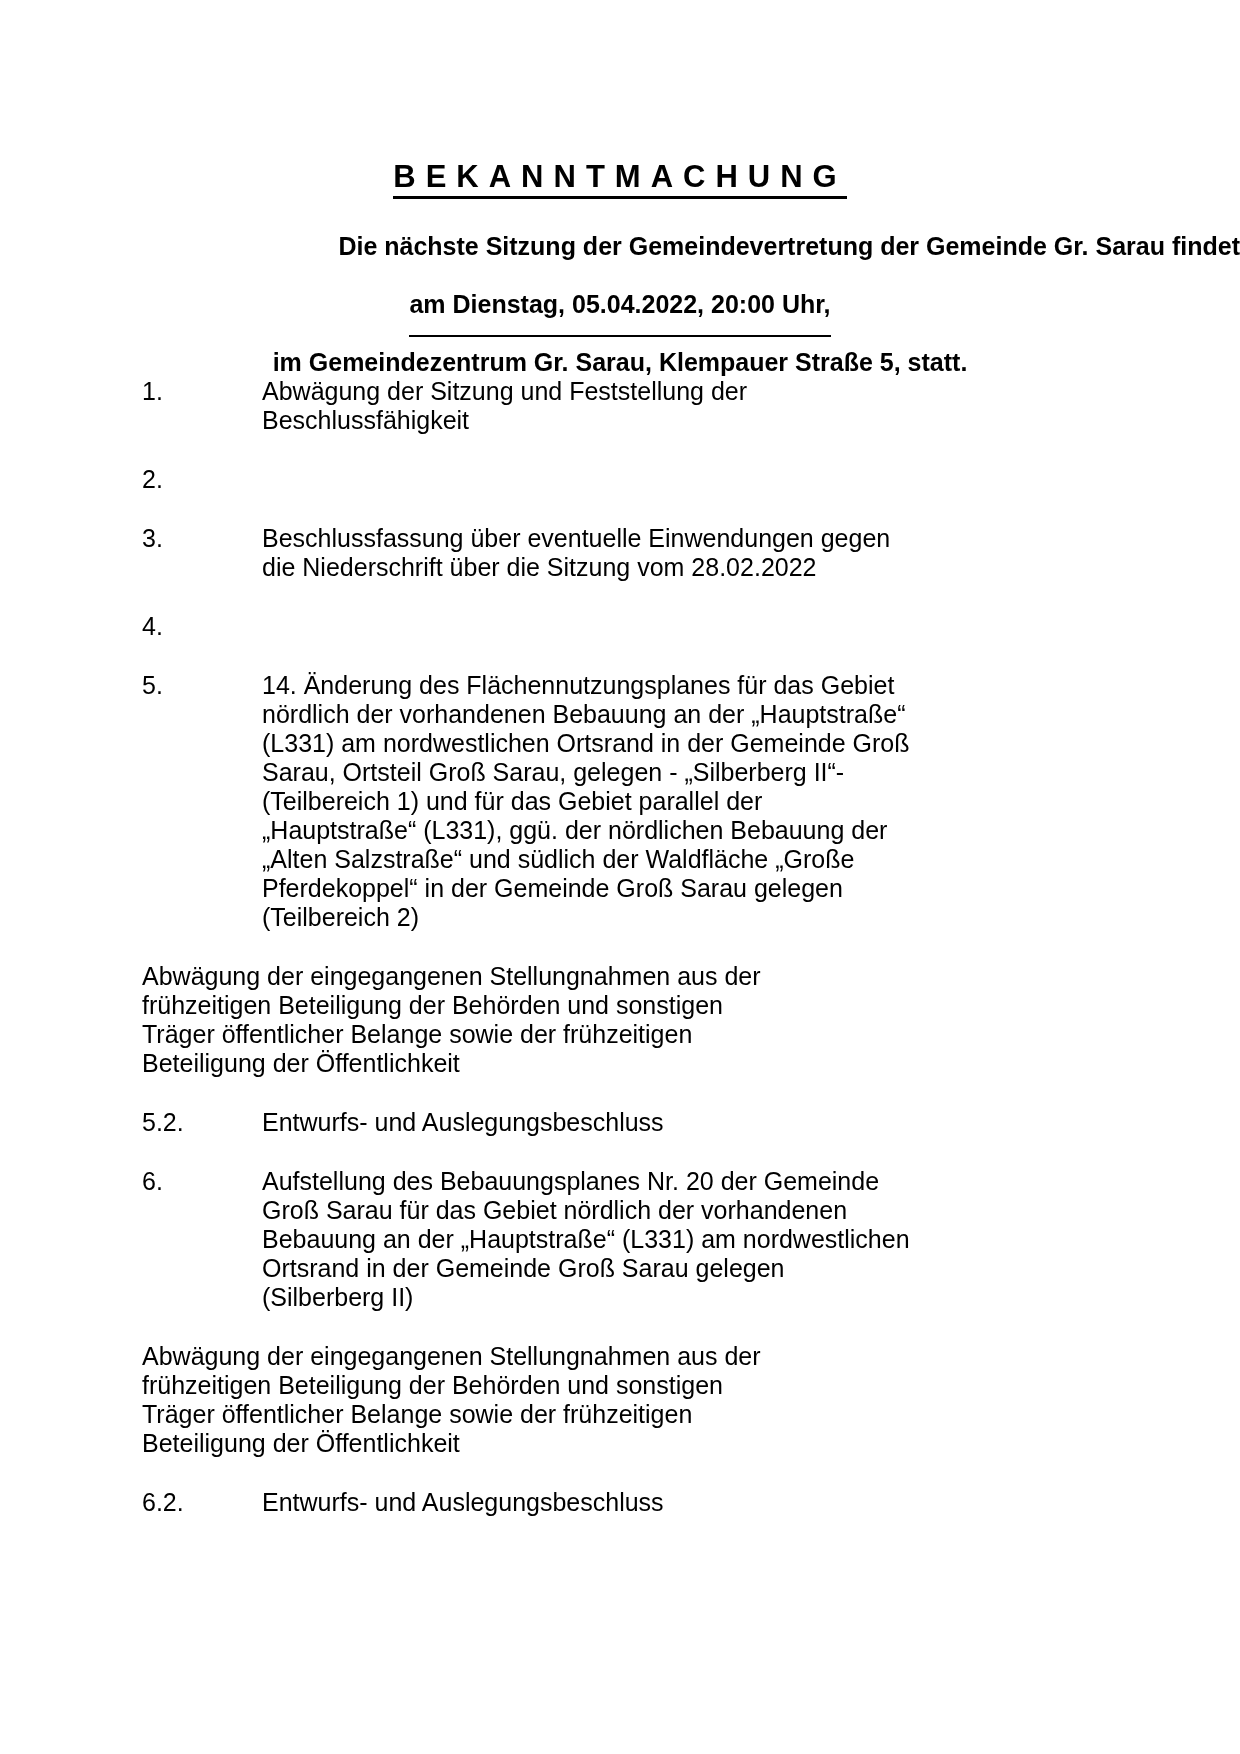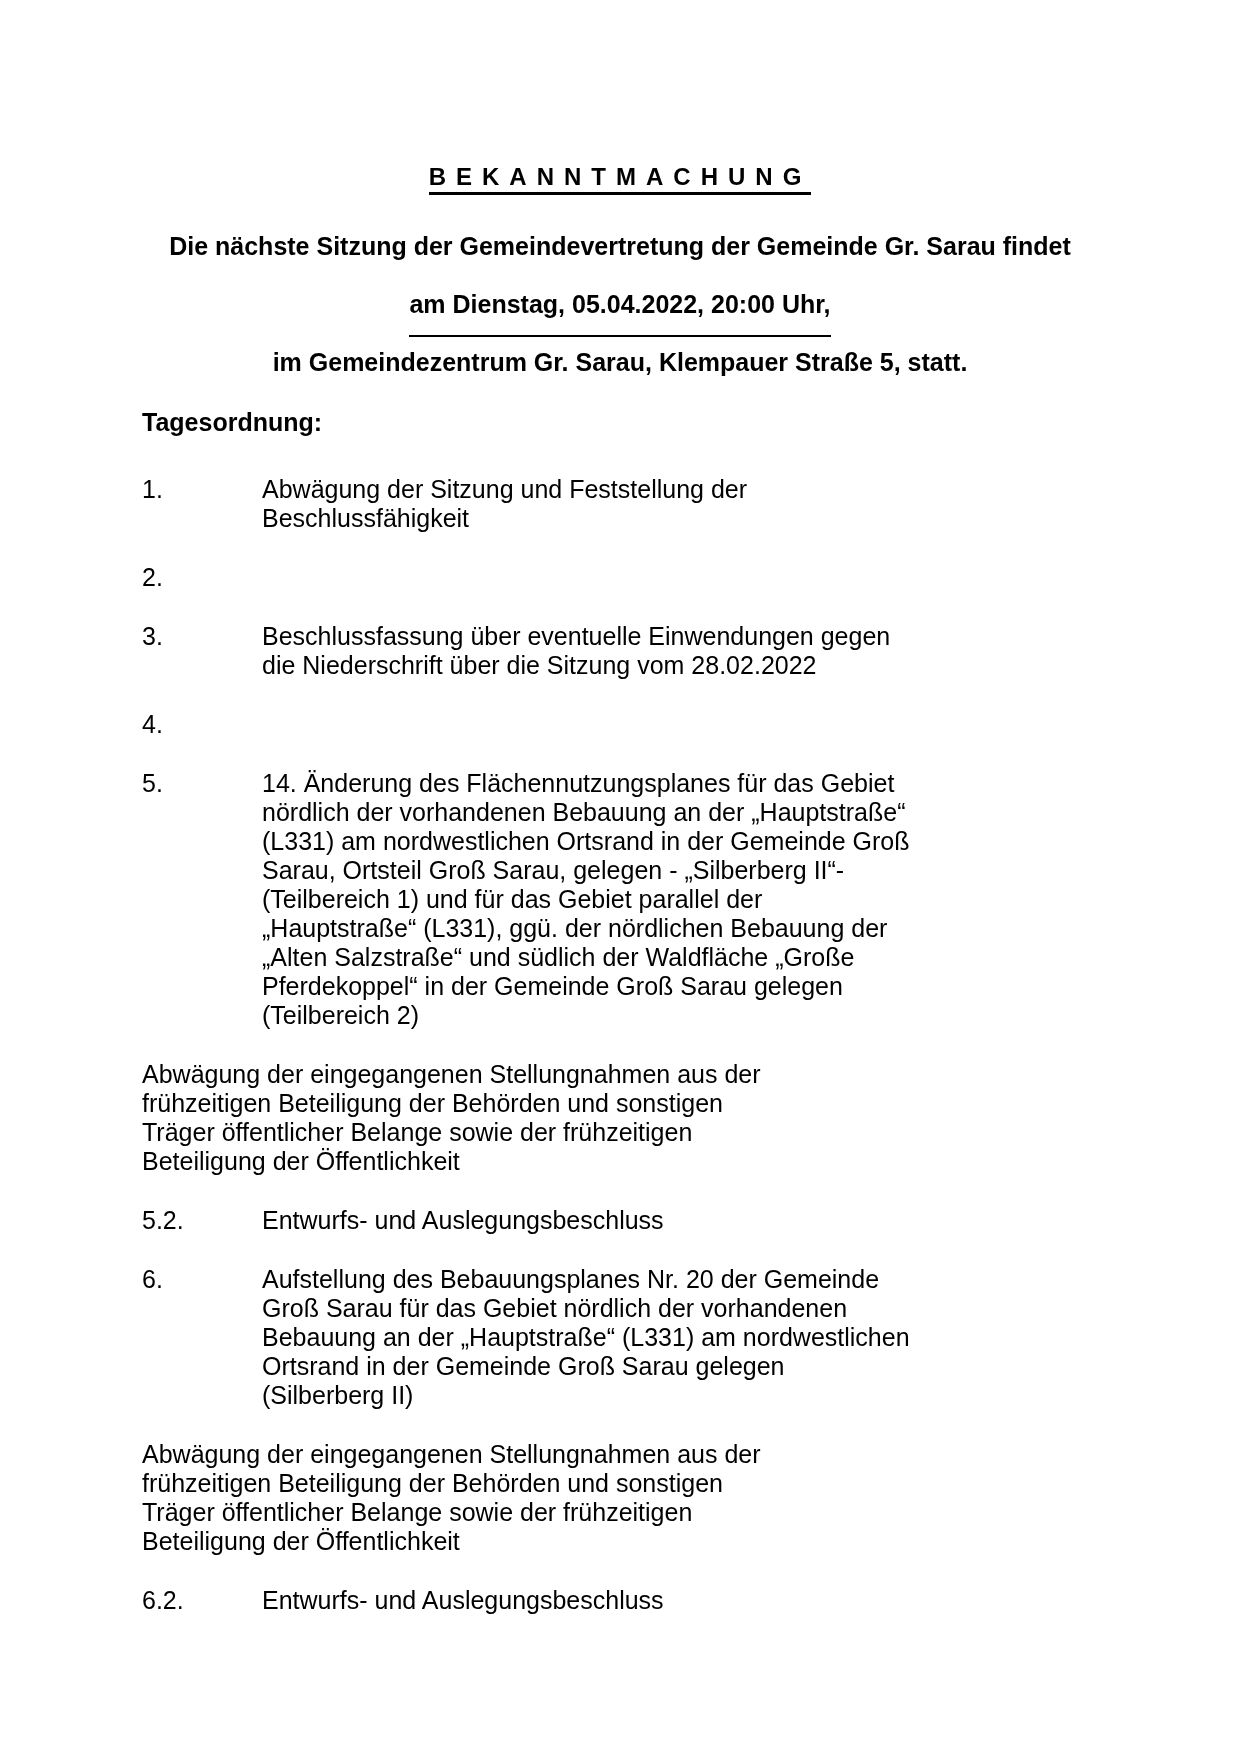--- a/index.html
+++ b/index.html
@@ -11,37 +11,37 @@
     background: #ffffff;
     color: #000000;
     font-family: "Liberation Sans", "DejaVu Sans", sans-serif;
     padding-top: 158px;
     overflow: hidden;
   }
   
   .doc-title {
     margin: 0;
     text-align: center;
-    font-size: 24px;
+    font-size: 31px;
     line-height: 37px;
     font-weight: bold;
     letter-spacing: 10px;
   }
   .doc-title .title-underline {
     border-bottom: 3px solid #000;
     padding-bottom: 2px;
   }
   .intro-line {
     margin: 29px 0 0 0;
     text-align: center;
     font-size: 25px;
     line-height: 29px;
     font-weight: bold;
   }
-  .intro-line.first { margin-top: 37px; }
+  .intro-line.first { margin-top: 37px; text-align: right; }
   .underlined {
     border-bottom: 2px solid #000;
     padding-bottom: 17px;
   }
   
   .agenda-heading {
     margin: 31px 0 38px 142px;
     font-size: 25px;
     line-height: 29px;
     font-weight: bold;
@@ -70,21 +70,20 @@
 <div class="page">
 
   <h1 class="doc-title"><span class="title-underline">BEKANNTMACHUNG</span></h1>
 
   <p class="intro-line first">Die nächste Sitzung der Gemeindevertretung der Gemeinde Gr. Sarau findet</p>
 
   <p class="intro-line"><span class="underlined">am Dienstag, 05.04.2022, 20:00 Uhr,</span></p>
 
   <p class="intro-line">im Gemeindezentrum Gr. Sarau, Klempauer Straße 5, statt.</p>
 
-  <h2 class="agenda-heading">Tagesordnung:</h2>
 
   <ol class="agenda-list">
 
     <li class="agenda-item">
       <span class="item-number">1.</span>
       <span class="item-text">Abwägung der Sitzung und Feststellung der
 Beschlussfähigkeit</span>
     </li>
 
     <li class="agenda-item">

